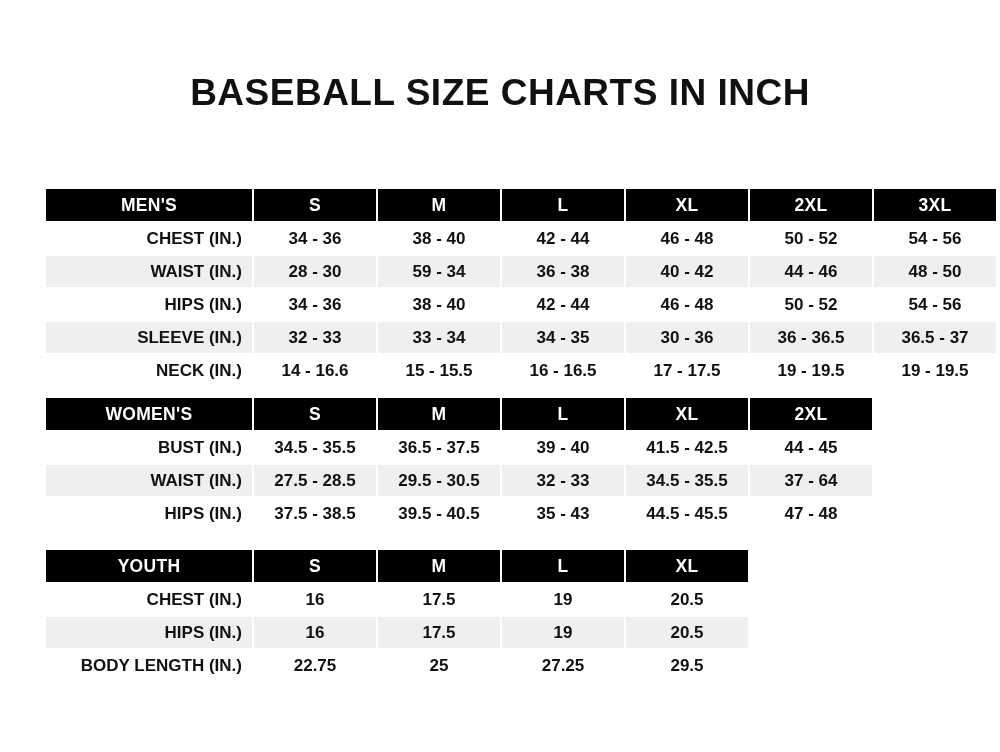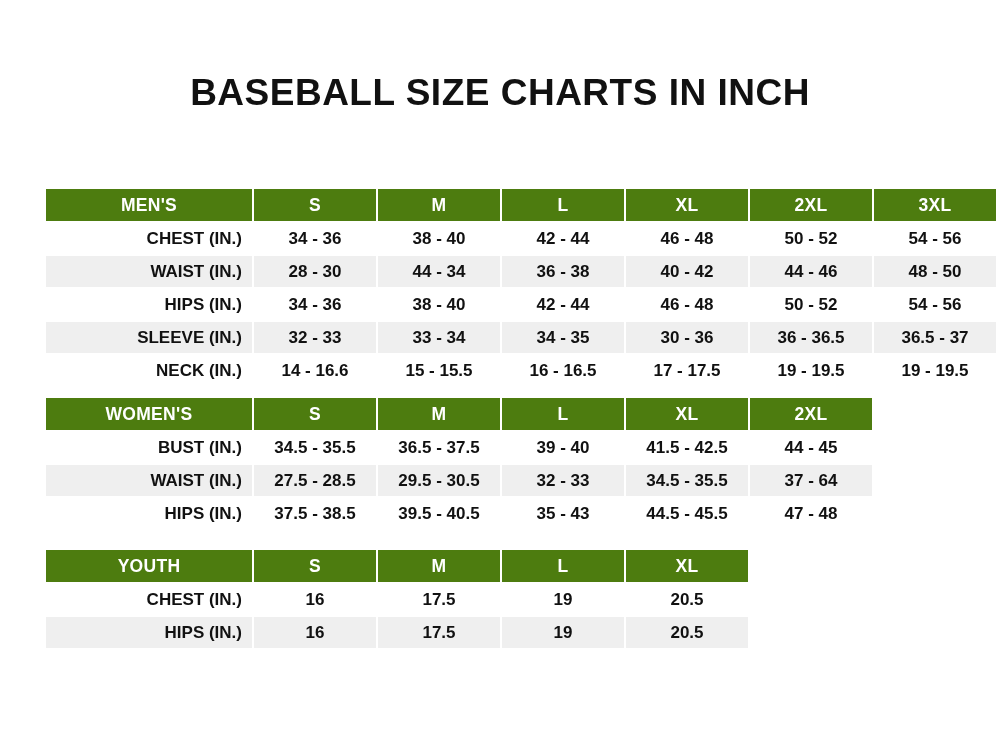--- a/index.html
+++ b/index.html
@@ -44,21 +44,21 @@
     border: 2px solid #ffffff;
     text-align: center;
     font-weight: bold;
     font-size: 17px;
     color: #111111;
     padding: 0;
     height: 31px;
     white-space: nowrap;
   }
   table.size-table thead th {
-    background: #4d7c0f;
+    background: #000000;
     color: #ffffff;
     font-size: 17.5px;
     height: 32px;
     letter-spacing: 0.3px;
   }
   table.size-table thead th.rowlabel-head {
     text-align: center;
   }
   table.size-table tbody tr:nth-child(odd) td {
     background: #ffffff;
@@ -133,21 +133,21 @@
         <td>34 - 36</td>
         <td>38 - 40</td>
         <td>42 - 44</td>
         <td>46 - 48</td>
         <td>50 - 52</td>
         <td>54 - 56</td>
       </tr>
       <tr>
         <td class="rowlabel">WAIST (IN.)</td>
         <td>28 - 30</td>
-        <td>44 - 34</td>
+        <td>59 - 34</td>
         <td>36 - 38</td>
         <td>40 - 42</td>
         <td>44 - 46</td>
         <td>48 - 50</td>
       </tr>
       <tr>
         <td class="rowlabel">HIPS (IN.)</td>
         <td>34 - 36</td>
         <td>38 - 40</td>
         <td>42 - 44</td>
@@ -248,16 +248,23 @@
         <td>19</td>
         <td>20.5</td>
       </tr>
       <tr>
         <td class="rowlabel">HIPS (IN.)</td>
         <td>16</td>
         <td>17.5</td>
         <td>19</td>
         <td>20.5</td>
       </tr>
+      <tr>
+        <td class="rowlabel">BODY LENGTH (IN.)</td>
+        <td>22.75</td>
+        <td>25</td>
+        <td>27.25</td>
+        <td>29.5</td>
+      </tr>
     </tbody>
   </table>
 
 </div>
 
 </body></html>

